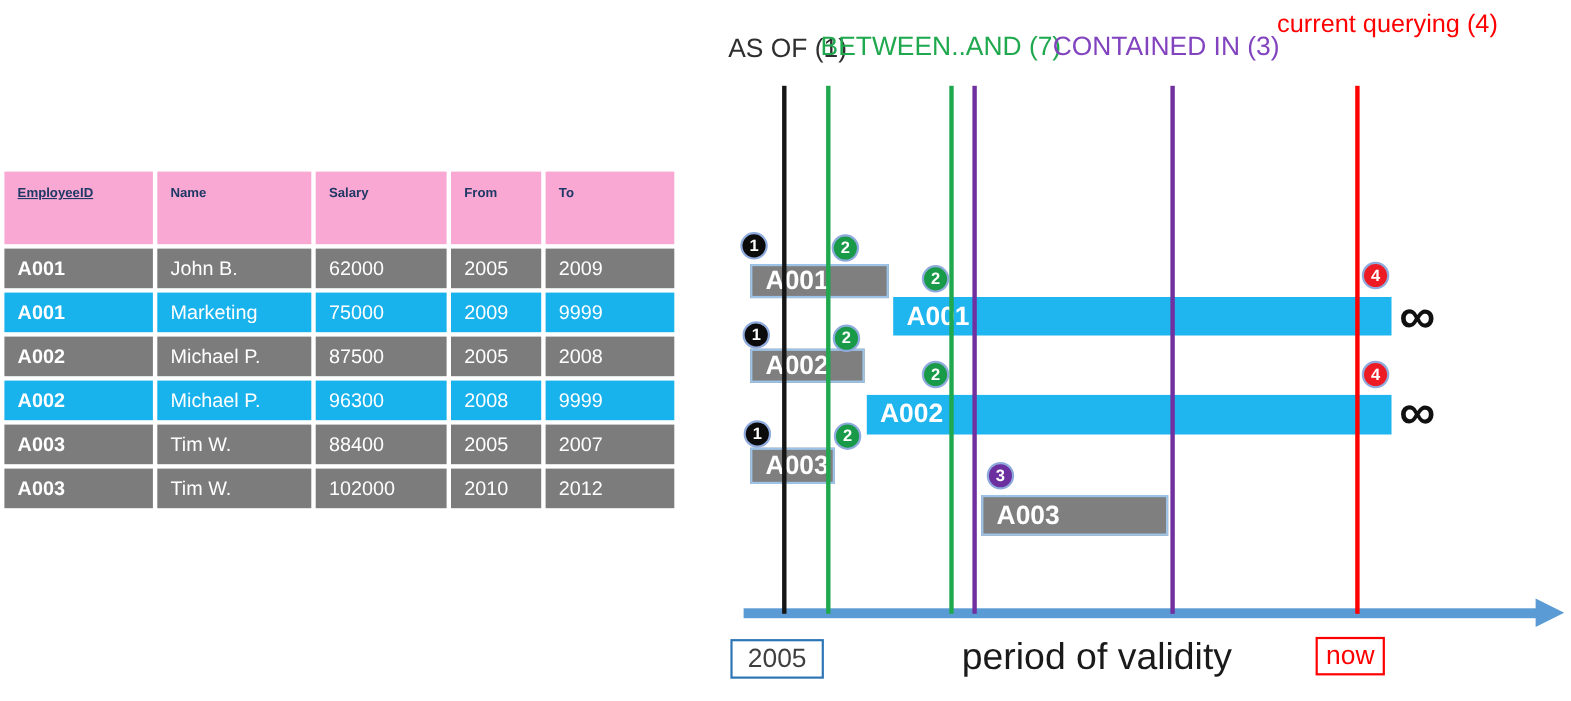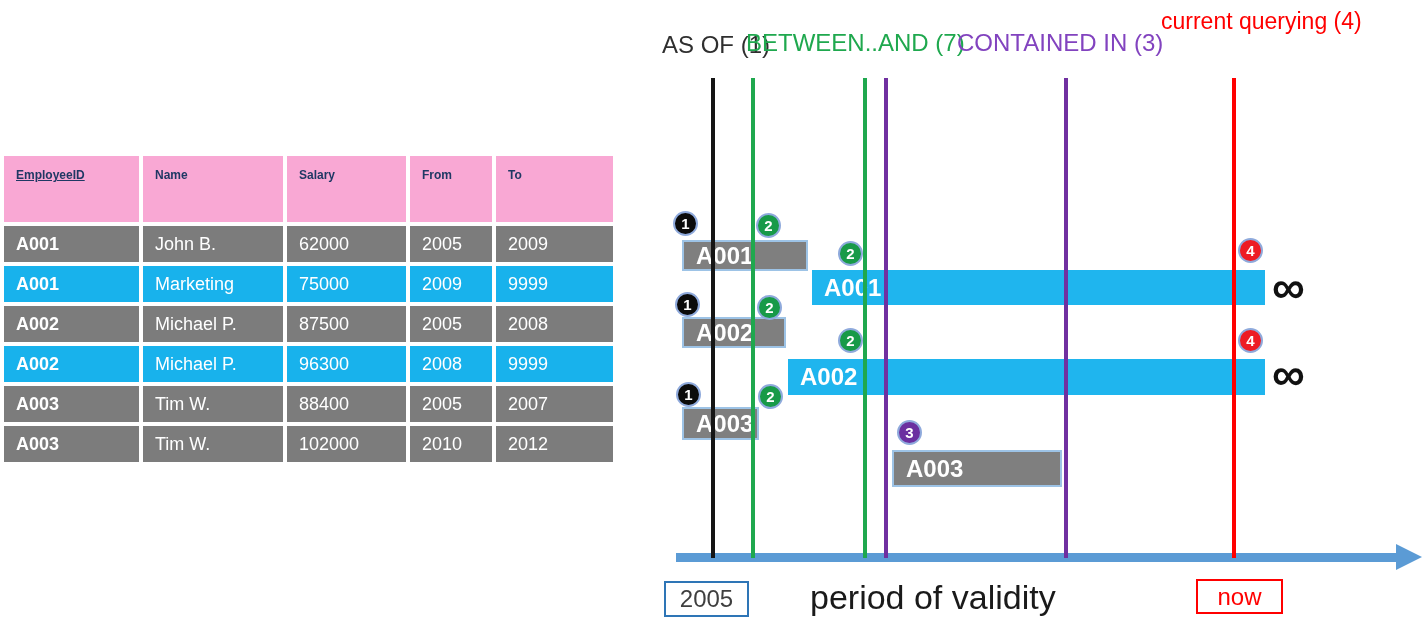--- a/index.html
+++ b/index.html
@@ -84,23 +84,23 @@
   .axis-head{
     position:absolute;left:1396px;top:544px;width:0;height:0;z-index:1;
     border-top:13px solid transparent;border-bottom:13px solid transparent;
     border-left:26px solid #5B9BD5;
   }
   .tl-box{
     position:absolute;box-sizing:border-box;text-align:center;font-size:24px;
     display:flex;align-items:center;justify-content:center;
   }
   .tl-2005{left:664px;top:581px;width:85px;height:36px;border:2px solid #2E75B6;color:#3F3F3F;}
-  .tl-now{left:1196px;top:579px;width:87px;height:35px;border:2px solid #FF0000;color:#FF0000;}
+  .tl-now{left:1196px;top:579px;width:63px;height:35px;border:2px solid #FF0000;color:#FF0000;}
   .tl-period{
-    position:absolute;left:810px;top:578px;width:310px;text-align:left;
+    position:absolute;left:810px;top:578px;width:310px;text-align:right;
     font-size:34px;color:#1A1A1A;white-space:nowrap;
   }
 </style>
 </head>
 <body>
 
 <div id="app">
 
   <div class="emp-table">
     <div class="hcell"><span class="und">EmployeeID</span></div>

